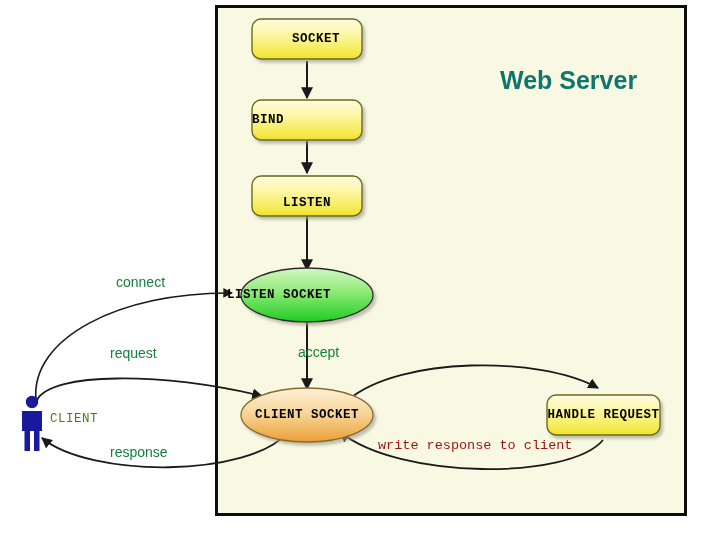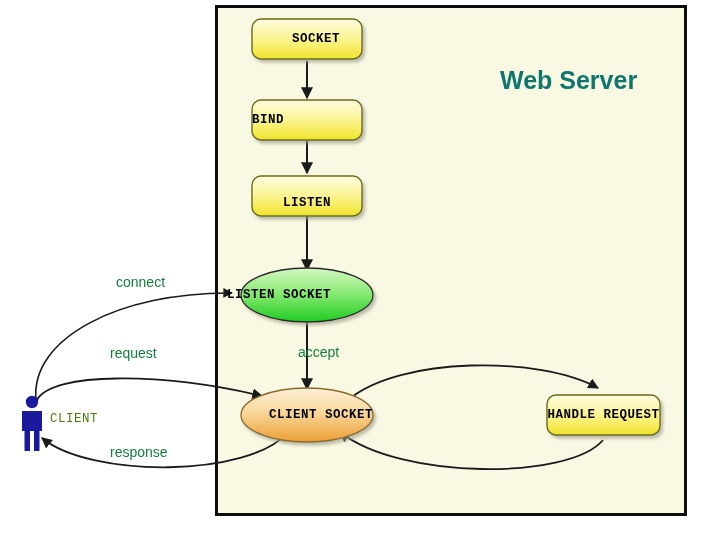--- a/index.html
+++ b/index.html
@@ -116,23 +116,24 @@
       <rect x="34" y="430" width="5.5" height="21" fill="#1a1a9c"></rect>
     </g>
   </svg>
 
   <div class="lbl title-text" style="left:500px;top:66px;">Web Server</div>
 
   <div class="lbl node-text" style="left:252px;top:32px;width:128px;text-align:center;">SOCKET</div>
   <div class="lbl node-text" style="left:252px;top:113px;width:110px;text-align:left;">BIND</div>
   <div class="lbl node-text" style="left:252px;top:180px;width:110px;text-align:center;margin-top:16px;">LISTEN</div>
   <div class="lbl node-text" style="left:227px;top:288px;width:132px;text-align:left;">LISTEN SOCKET</div>
-  <div class="lbl node-text" style="left:241px;top:408px;width:132px;text-align:right;">CLIENT SOCKET</div>
+  <div class="lbl node-text" style="left:241px;top:408px;width:132px;text-align:center;">CLIENT SOCKET</div>
   <div class="lbl node-text" style="left:547px;top:408px;width:113px;text-align:center;">HANDLE REQUEST</div>
 
   <div class="lbl client-text" style="left:50px;top:412px;">CLIENT</div>
 
   <div class="lbl ann-sans" style="left:116px;top:274px;">connect</div>
   <div class="lbl ann-sans" style="left:110px;top:345px;">request</div>
   <div class="lbl ann-sans" style="left:110px;top:444px;">response</div>
   <div class="lbl ann-sans" style="left:261px;top:344px;margin-left:37px;">accept</div>
+  <div class="lbl ann-mono" style="left:378px;top:438px;">write response to client</div>
 
 </div>
 
 </body></html>

